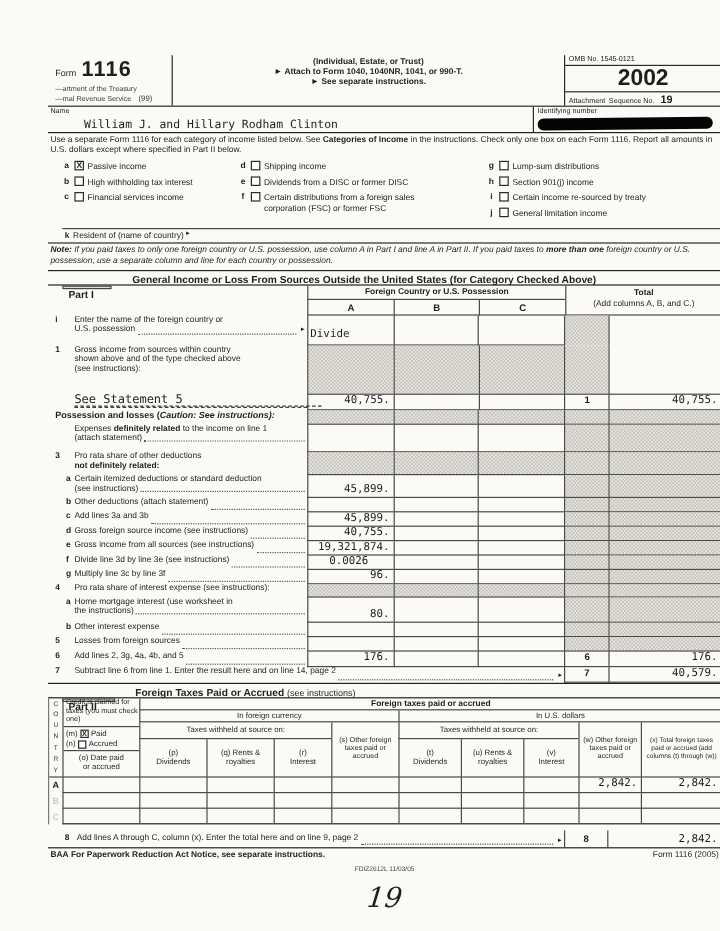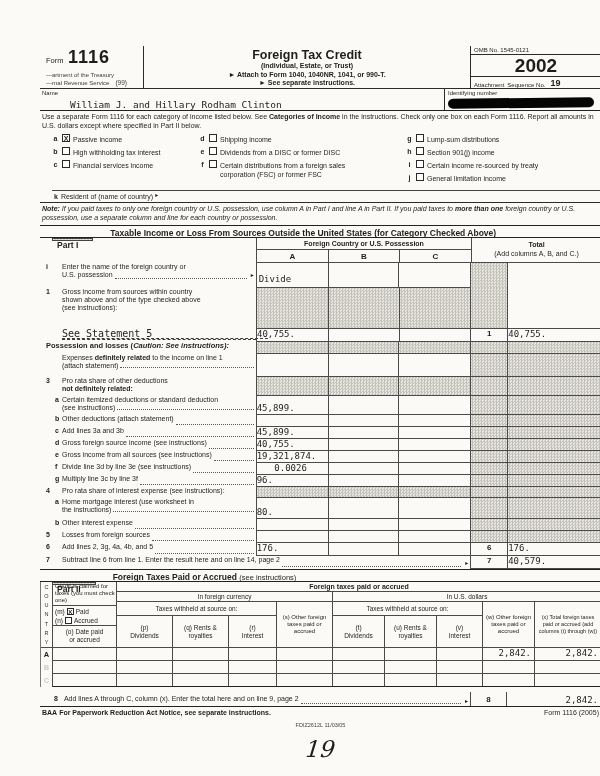--- a/index.html
+++ b/index.html
@@ -70,21 +70,21 @@
 
   
   .r { display:flex; }
   .lab { width:216px; position:relative; font-size:7px; line-height:8px; padding-left:22px; }
   .lab .ln { position:absolute; left:6px; top:0; font-weight:bold; }
   .lab .ln.sub { left:15px; font-weight:bold; }
   .labline { display:flex; }
   .cell { border-left:1px solid #4a4a4a; border-bottom:1px solid #4a4a4a; }
   .cA { width:72px; } .cB { width:71px; } .cC { width:72px; } .cN { width:37px; } .cT { width:94px; }
   .nb { border-bottom:none; }
-  .vv { font-family:"DejaVu Sans Mono", monospace; font-size:9px; text-align:left; padding-right:3px; }
+  .vv { font-family:"DejaVu Sans Mono", monospace; font-size:9px; text-align:right; padding-right:3px; }
   .vleft { text-align:left; padding-left:2px; }
   .ref { font-size:8px; font-weight:bold; text-align:center; }
   .h12 { height:12px; } .h13 { height:13px; } .h19 { height:19px; } .h21 { height:21px; }
   .h23 { height:23px; } .h25 { height:25px; } .h11 { height:11px; }
   .phead { display:flex; height:25px; font-size:7px; }
   .phead .left { width:216px; }
   .phead .mid { width:215px; }
   .fcspan { height:12px; border-left:1px solid #4a4a4a; border-bottom:1px solid #4a4a4a;
             text-align:center; font-weight:bold; font-size:7px; padding-top:2px; }
   .abc { display:flex; height:13px; }
@@ -158,21 +158,20 @@
   <div class="hd">
     <div class="hd-left">
       <div><span class="formword">Form</span>
            <span class="formnum">1116</span></div>
       <div class="agency">
         <div>—artment of the Treasury</div>
         <div><span>—rnal Revenue Service</span><span class="code">(99)</span></div>
       </div>
     </div>
     <div class="hd-center">
-      <div class="ftitle">Foreign Tax Credit</div>
       <div class="fsub">(Individual, Estate, or Trust)</div>
       <div class="fsub">► Attach to Form 1040, 1040NR, 1041, or 990-T.</div>
       <div class="fsub">► See separate instructions.</div>
     </div>
     <div class="hd-right">
       <div class="omb">OMB No. 1545-0121</div>
       <div class="year">2002</div>
       <div class="attach">
         <span>Attachment</span>
         <span>Sequence No.</span>
@@ -259,21 +258,21 @@
       <span>Resident of (name of country)</span>
       <span class="arrow">►</span>
       <span style="flex:1"></span>
     </div>
   </div>
 
   <div class="note"><span class="b">Note:</span><span> If you paid taxes to only one foreign country or U.S. possession, use column A in Part I and line A in Part II. If you paid taxes to </span><span class="b">more than one</span><span> foreign country or U.S. possession, use a separate column and line for each country or possession.</span></div>
 
   <div class="pbar">
     <span class="ptag">Part I</span>
-    <span class="ptitle">Taxable Income or Loss From Sources Outside the United States (for Category Checked Above)</span>
+    <span class="ptitle">General Income or Loss From Sources Outside the United States (for Category Checked Above)</span>
   </div>
 
   <div>
     <div class="phead">
       <div class="left"></div>
       <div class="mid">
         <div class="fcspan">Foreign Country or U.S. Possession</div>
         <div class="abc">
           <div class="cA" style="width:72px">A</div>
           <div style="width:71px">B</div>

